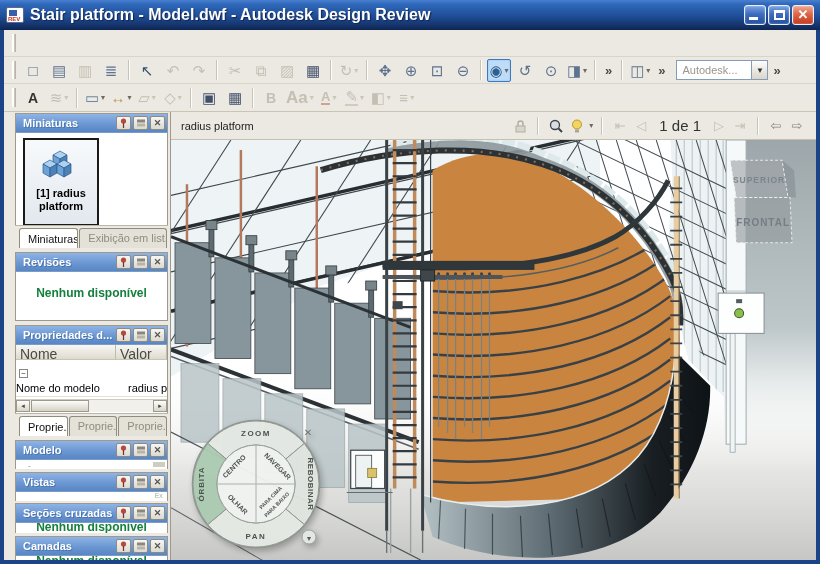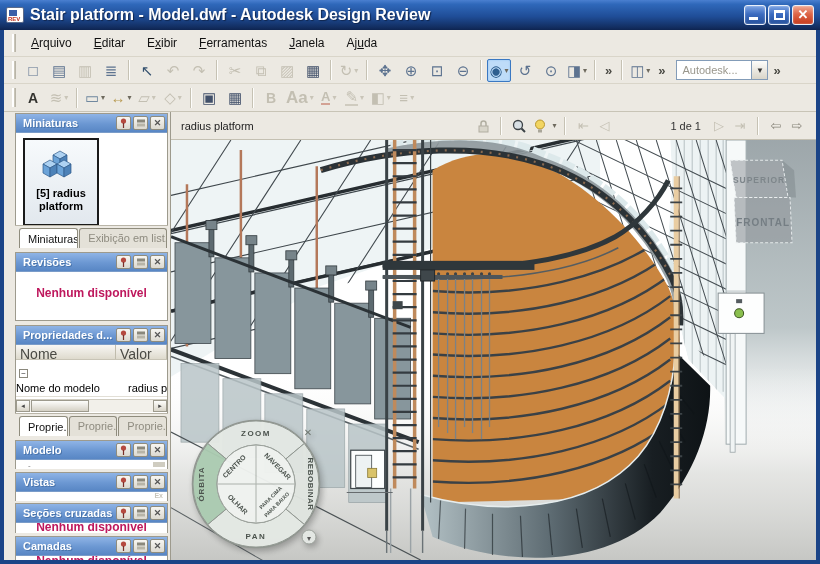--- a/index.html
+++ b/index.html
@@ -64,21 +64,21 @@
   
   .sidebar { position:absolute; left:4px; top:112px; width:166px; bottom:4px; background:#ece9e2; overflow:hidden; }
   .panel { position:absolute; left:11px; right:2px; background:#fff; border:1px solid #9d9a8d; }
   .phead { height:19px; background:linear-gradient(180deg,#8fb4e6 0%,#6b97d2 55%,#5886c4 100%);
     display:flex; align-items:center; padding:0 2px 0 7px; border-bottom:1px solid #7a9cc9; }
   .phead .ptitle { color:#fff; font-weight:bold; font-size:11px; flex:1; text-shadow:1px 1px 0 #4a74ab; white-space:nowrap; overflow:hidden; }
   .pbtn { width:15px; height:14px; margin-left:2px; border:1px solid #8f8c7d; border-radius:2px;
     background:linear-gradient(180deg,#f7f6f2,#dcd9d0); display:flex; align-items:center; justify-content:center; flex:0 0 auto; }
   .pbtn svg { display:block; }
   .pbtn .x { font-size:9px; font-weight:bold; color:#555; line-height:1; }
-  .empty-msg { color:#be185d; font-weight:bold; font-size:12px; text-align:center; }
+  .empty-msg { color:#15803d; font-weight:bold; font-size:12px; text-align:center; }
   .tabsrow { display:flex; align-items:flex-end; height:23px; background:#ece9e2; border-top:1px solid #b9b5a8; padding-left:4px; overflow:hidden; }
   .tab { font-size:11px; padding:3px 8px 4px; border:1px solid #8f8c7d; border-bottom:none; border-radius:3px 3px 0 0;
     background:#e4e1d8; color:#8f8c80; margin-right:1px; white-space:nowrap; overflow:hidden; max-width:92px; }
   .tab.on { background:#fff; color:#111; position:relative; top:1px; padding-top:4px; }
   .thumb-tile { position:absolute; left:7px; top:24px; width:76px; height:88px; border:2px solid #1a1a1a;
     background:linear-gradient(180deg,#f7fafc,#e2e8ee); text-align:center; }
   .thumb-label { font-size:11px; font-weight:bold; color:#000; line-height:13px; margin-top:2px; }
   .prop-colhead { display:flex; height:15px; border-bottom:1px solid #c8c4b6; background:linear-gradient(180deg,#f8f7f4,#dedacd); }
   .prop-colhead .col { font-size:14px; color:#4a4a44; padding:1px 4px; border-right:1px solid #c0bcac; overflow:hidden; white-space:nowrap; }
   .prop-row { display:flex; font-size:11px; color:#000; padding:2px 0; }
@@ -91,21 +91,21 @@
   
   .canvas { position:absolute; left:170px; top:112px; width:646px; bottom:4px; background:#fff; border-left:1px solid #9d9a8d; }
   .chd { position:absolute; left:0; right:0; top:0; height:28px; background:#ece9e2; border-bottom:1px solid #c4c0b2;
     display:flex; align-items:center; padding:0 10px; }
   .chd-title { font-size:11px; color:#222; flex:1; }
   .chd-right { display:flex; align-items:center; gap:3px; }
   .chd-sep { width:2px; height:18px; margin:0 5px; border-left:1px solid #c6c2b4; border-right:1px solid #fdfdfb; }
   .chd-btn { min-width:18px; height:20px; display:flex; align-items:center; justify-content:center; font-size:13px; color:#8c897e; }
   .chd-btn.dis { color:#c3bfb2; }
   .chd-dd { font-size:8px; color:#6e6a5e; }
-  .page-ind { font-size:11px; color:#333; padding:0 6px;margin-left:48px; }
+  .page-ind { font-size:15px; color:#333; padding:0 6px; }
   .scene { position:absolute; left:0; right:0; top:28px; bottom:0; }
   .scene svg { width:100%; height:100%; display:block; }
 
   
   .wheel { position:absolute; left:18px; top:306px; width:134px; height:134px; opacity:.96;
     filter:drop-shadow(2px 3px 3px rgba(40,40,40,.35)); }
 </style>
 </head>
 <body>
 
@@ -124,28 +124,20 @@
       </span>
     <span class="winbtn close" data-name="close-button">
         <span class="wb-x" data-name="close-icon">✕</span>
       </span>
   </div>
 </div>
 
 <div class="chrome" data-name="window-chrome">
   <div class="menubar" data-name="menu-bar">
     <span class="grip" data-name="menubar-grip"></span>
-    <span class="menu-items">
-        <span class="menu-item" data-name="menu-arquivo"><u>A</u>rquivo</span>
-        <span class="menu-item" data-name="menu-editar"><u>E</u>ditar</span>
-        <span class="menu-item" data-name="menu-exibir">E<u>x</u>ibir</span>
-        <span class="menu-item" data-name="menu-ferramentas"><u>F</u>erramentas</span>
-        <span class="menu-item" data-name="menu-janela"><u>J</u>anela</span>
-        <span class="menu-item" data-name="menu-ajuda">Aj<u>u</u>da</span>
-      </span>
   </div>
   <div class="toolbar" data-name="toolbar-main">
     <span class="grip" data-name="toolbar-main-grip"></span>
     <span class="tb-groups" id="tb1">
         <span class="tbtn" data-name="new-file-button">
           <span class="gl">□</span>
         </span>
         <span class="tbtn" data-name="open-file-button">
           <span class="gl">▤</span>
         </span>
@@ -318,21 +310,21 @@
             <polygon points="14,10 21,14 21,23 14,19" fill="#6ba3d8"></polygon>
             <polygon points="28,10 21,14 21,23 28,19" fill="#4d82b8"></polygon>
           <polygon points="4,19 11,15 18,19 11,23" fill="#aed2f2"></polygon>
             <polygon points="4,19 11,23 11,32 4,28" fill="#6ba3d8"></polygon>
             <polygon points="18,19 11,23 11,32 18,28" fill="#4d82b8"></polygon>
           <polygon points="18,19 25,15 32,19 25,23" fill="#aed2f2"></polygon>
             <polygon points="18,19 25,23 25,32 18,28" fill="#6ba3d8"></polygon>
             <polygon points="32,19 25,23 25,32 32,28" fill="#4d82b8"></polygon>
         </g>
       </svg>
-      <div class="thumb-label" data-name="thumbnail-label">[5] radius platform</div>
+      <div class="thumb-label" data-name="thumbnail-label">[1] radius platform</div>
     </div>
     <div class="tabsrow" style="position:absolute;left:-1px;right:-1px;bottom:-1px;" id="thumbTabs">
         <span class="tab on" data-name="thumbnails-tab-0">Miniaturas</span>
         <span class="tab" data-name="thumbnails-tab-1">Exibição em list...</span>
       </div>
   </div>
 
   <div class="panel" style="top:140px; height:69px;" data-name="panel-revisions">
     <div class="phead" data-name="panel-revisions-header">
       <span class="ptitle" data-name="panel-title">Revisões</span>

